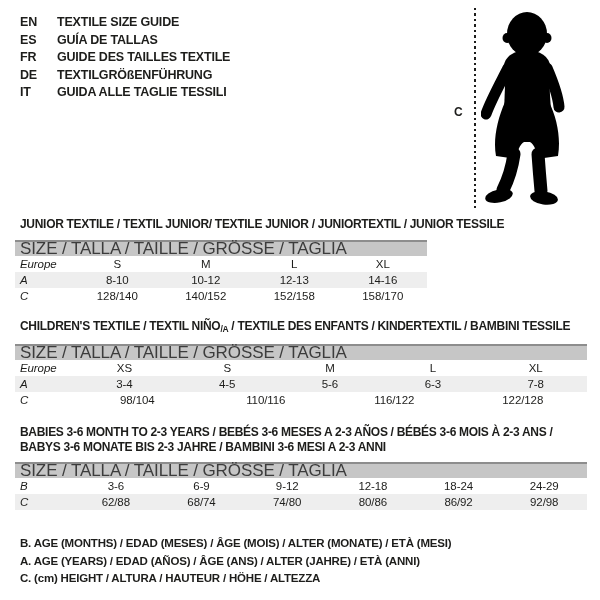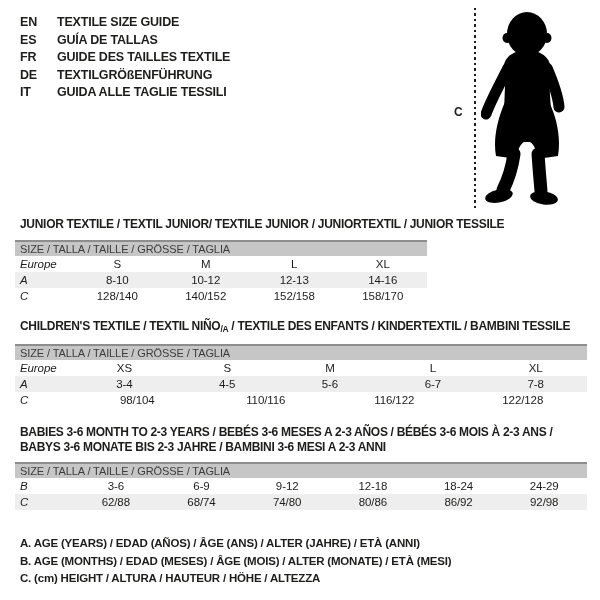--- a/index.html
+++ b/index.html
@@ -36,21 +36,21 @@
     font-weight:bold;font-size:12px;line-height:15px;letter-spacing:-0.3px;
     white-space:nowrap;
   }
   .t-title .sub{font-size:8.5px;vertical-align:-2px;}
 
   
   .table{position:absolute;left:15px;font-size:11.5px;letter-spacing:-0.1px;}
   .thead{
     box-sizing:border-box;height:16px;line-height:14px;
     background:#c6c6c6;border-top:2px solid #8d8d8d;
-    color:#3c3c3c;padding-left:5px;font-size:11px;
+    color:#3c3c3c;padding-left:5px;font-size:17px;
   }
   .trow{display:flex;height:16px;line-height:16px;}
   .trow.alt{background:#eeeeee;}
   .tlabel{box-sizing:border-box;width:58px;padding-left:5px;flex:none;font-style:italic;}
   .tcell{flex:1;text-align:center;}
 
   
   .footnotes{
     position:absolute;left:20px;top:535px;
     font-weight:bold;font-size:11.5px;line-height:17.5px;letter-spacing:-0.2px;
@@ -135,21 +135,21 @@
       <div class="tcell">S</div>
       <div class="tcell">M</div>
       <div class="tcell">L</div>
       <div class="tcell">XL</div>
     </div>
     <div class="trow alt">
       <div class="tlabel">A</div>
       <div class="tcell">3-4</div>
       <div class="tcell">4-5</div>
       <div class="tcell">5-6</div>
-      <div class="tcell">6-7</div>
+      <div class="tcell">6-3</div>
       <div class="tcell">7-8</div>
     </div>
     <div class="trow">
       <div class="tlabel">C</div>
       <div class="tcell">98/104</div>
       <div class="tcell">110/116</div>
       <div class="tcell">116/122</div>
       <div class="tcell">122/128</div>
     </div>
   </div>
@@ -174,18 +174,18 @@
       <div class="tcell">62/88</div>
       <div class="tcell">68/74</div>
       <div class="tcell">74/80</div>
       <div class="tcell">80/86</div>
       <div class="tcell">86/92</div>
       <div class="tcell">92/98</div>
     </div>
   </div>
 
   <div class="footnotes">
+    <div>B. AGE (MONTHS) / EDAD (MESES) / ÂGE (MOIS) / ALTER (MONATE) / ETÀ (MESI)</div>
     <div>A. AGE (YEARS) / EDAD (AÑOS) / ÂGE (ANS) / ALTER (JAHRE) / ETÀ (ANNI)</div>
-    <div>B. AGE (MONTHS) / EDAD (MESES) / ÂGE (MOIS) / ALTER (MONATE) / ETÀ (MESI)</div>
     <div>C. (cm) HEIGHT / ALTURA / HAUTEUR / HÖHE / ALTEZZA</div>
   </div>
 
 </div>
 
 </body></html>

